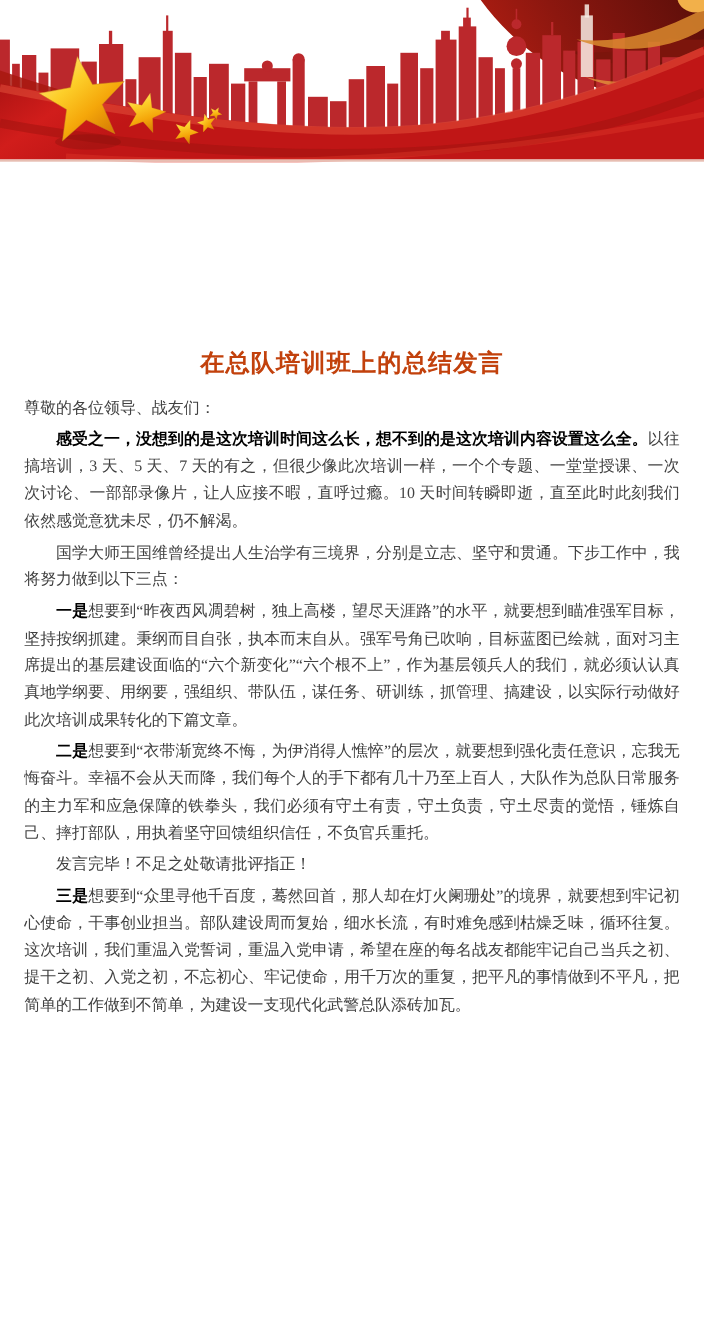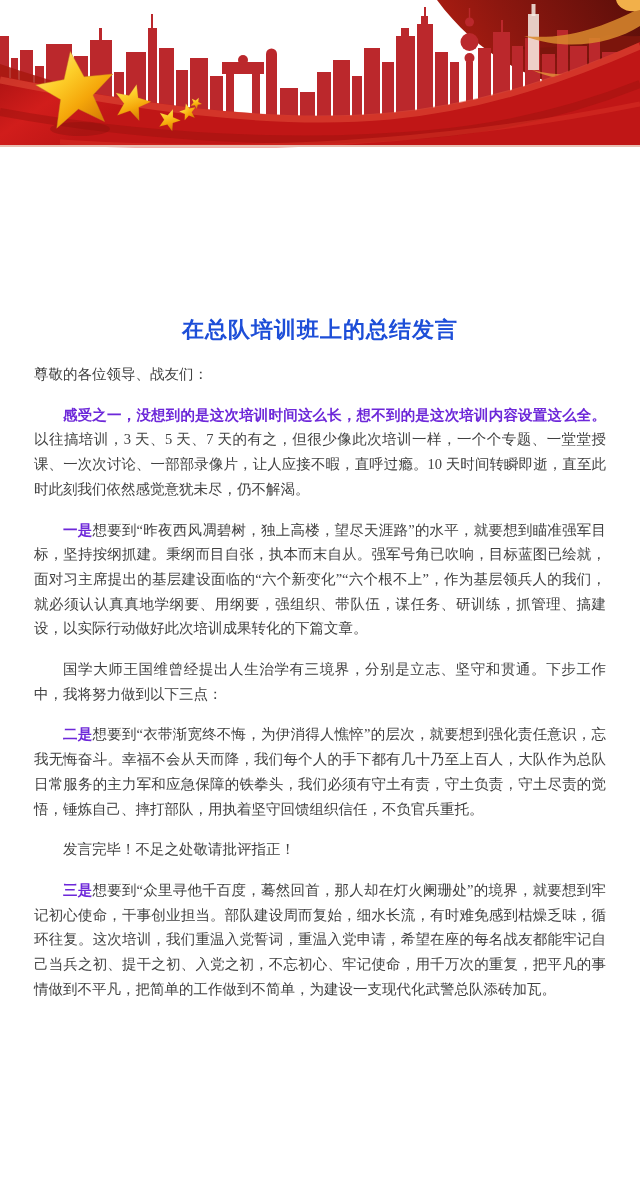--- a/index.html
+++ b/index.html
@@ -3,31 +3,31 @@
 <meta charset="utf-8">
 <style>
   html,body{margin:0;padding:0;}
   body{
     width:640px;height:1200px;background:#ffffff;overflow:hidden;
     font-family:"Liberation Serif","DejaVu Serif",serif;
   }
   .banner{display:block;width:640px;height:148px;}
   .title{
     margin:165px 0 0 0;text-align:center;
-    font-size:22px;line-height:33px;font-weight:700;color:#1d4ed8;
+    font-size:22px;line-height:33px;font-weight:700;color:#c2410c;
     letter-spacing:1px;
   }
   .content{
     margin:13px 18px 0 18px;width:604px;
     font-size:14.5px;line-height:24.7px;color:#414141;
     text-align:justify;
   }
-  .content p{margin:16px;padding:0;}
+  .content p{margin:4px;padding:0;}
   .content p.indent{text-indent:2em;}
-  .content b{font-weight:700;color:#6d28d9;}
+  .content b{font-weight:700;color:#000000;}
 </style>
 </head>
 <body>
 
 <div>
 
   <svg class="banner" viewBox="0 0 640 148" aria-hidden="true">
     <defs>
       <linearGradient id="goldGrad" x1="0" y1="0" x2="0.7" y2="1">
         <stop offset="0" stop-color="#ffe896"></stop>
@@ -136,20 +136,20 @@
       <use href="#star" fill="url(#goldGrad)" transform="translate(188,112) scale(0.088) rotate(-14)"></use>
       <use href="#star" fill="url(#goldGrad)" transform="translate(196,103) scale(0.06) rotate(28)"></use>
     </g>
   </svg>
 
   <h1 class="title">在总队培训班上的总结发言</h1>
 
   <div class="content" id="content">
       <p><span>尊敬的各位领导、战友们：</span></p>
       <p class="indent"><b>感受之一，没想到的是这次培训时间这么长，想不到的是这次培训内容设置这么全。</b><span>以往搞培训，3 天、5 天、7 天的有之，但很少像此次培训一样，一个个专题、一堂堂授课、一次次讨论、一部部录像片，让人应接不暇，直呼过瘾。10 天时间转瞬即逝，直至此时此刻我们依然感觉意犹未尽，仍不解渴。</span></p>
+      <p class="indent"><span>国学大师王国维曾经提出人生治学有三境界，分别是立志、坚守和贯通。下步工作中，我将努力做到以下三点：</span></p>
       <p class="indent"><b>一是</b><span>想要到“昨夜西风凋碧树，独上高楼，望尽天涯路”的水平，就要想到瞄准强军目标，坚持按纲抓建。秉纲而目自张，执本而末自从。强军号角已吹响，目标蓝图已绘就，面对习主席提出的基层建设面临的“六个新变化”“六个根不上”，作为基层领兵人的我们，就必须认认真真地学纲要、用纲要，强组织、带队伍，谋任务、研训练，抓管理、搞建设，以实际行动做好此次培训成果转化的下篇文章。</span></p>
-      <p class="indent"><span>国学大师王国维曾经提出人生治学有三境界，分别是立志、坚守和贯通。下步工作中，我将努力做到以下三点：</span></p>
       <p class="indent"><b>二是</b><span>想要到“衣带渐宽终不悔，为伊消得人憔悴”的层次，就要想到强化责任意识，忘我无悔奋斗。幸福不会从天而降，我们每个人的手下都有几十乃至上百人，大队作为总队日常服务的主力军和应急保障的铁拳头，我们必须有守土有责，守土负责，守土尽责的觉悟，锤炼自己、摔打部队，用执着坚守回馈组织信任，不负官兵重托。</span></p>
       <p class="indent"><span>发言完毕！不足之处敬请批评指正！</span></p>
       <p class="indent"><b>三是</b><span>想要到“众里寻他千百度，蓦然回首，那人却在灯火阑珊处”的境界，就要想到牢记初心使命，干事创业担当。部队建设周而复始，细水长流，有时难免感到枯燥乏味，循环往复。这次培训，我们重温入党誓词，重温入党申请，希望在座的每名战友都能牢记自己当兵之初、提干之初、入党之初，不忘初心、牢记使命，用千万次的重复，把平凡的事情做到不平凡，把简单的工作做到不简单，为建设一支现代化武警总队添砖加瓦。</span></p>
     </div>
 
 </div>
 
 </body></html>

